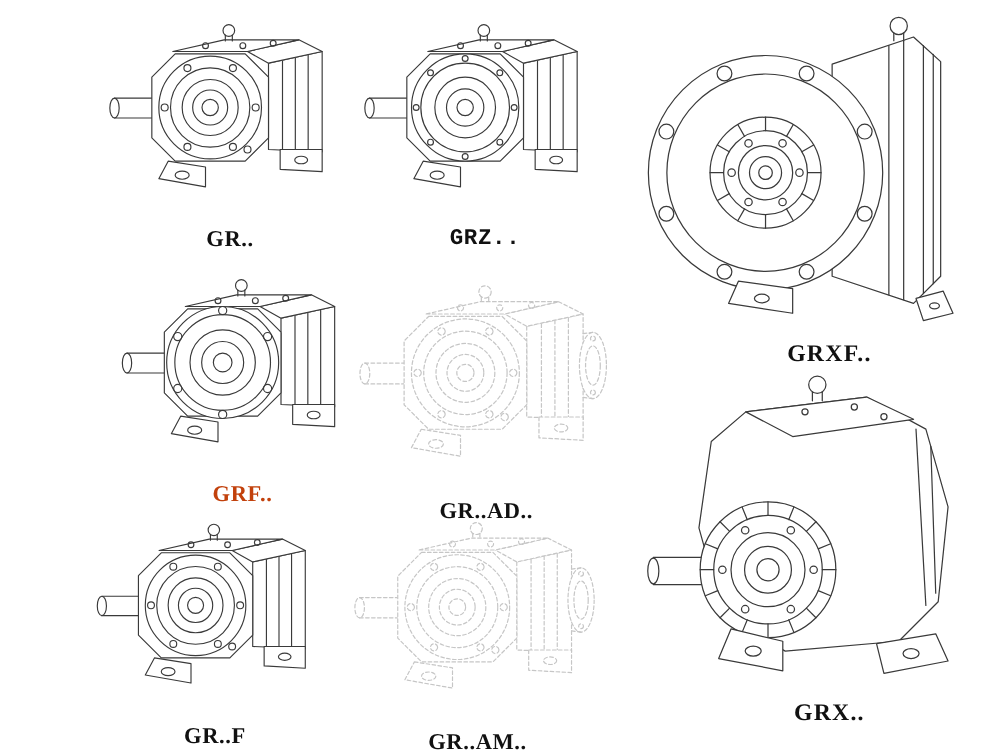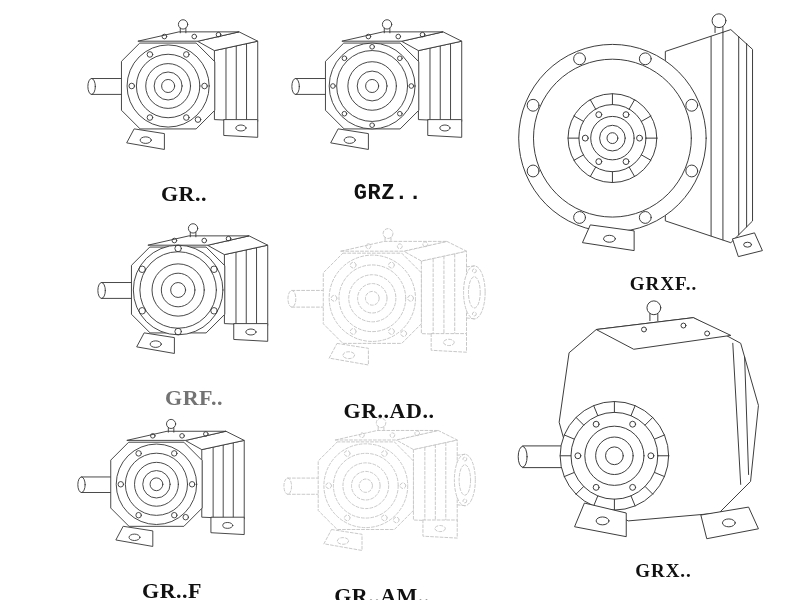--- a/index.html
+++ b/index.html
@@ -15,21 +15,21 @@
   .art svg{
     display:block;width:100%;height:auto;
     stroke:#3a3a3a;fill:none;
     stroke-width:1;stroke-linejoin:round;stroke-linecap:round;
   }
   figure.cell.phantom .art svg{
     stroke:#c6c6c6;
     stroke-dasharray:3 2;
   }
   figcaption{
-    font-weight:700;font-size:22px;color:#111111;
+    font-weight:700;font-size:18px;color:#111111;
     letter-spacing:0.5px;margin-top:2px;text-align:center;
     white-space:nowrap;
   }
   figcaption.big{font-size:19px;letter-spacing:1px;margin-left:39px;}
   .defs-holder{position:absolute;width:0;height:0;overflow:hidden;}
 </style>
 </head>
 <body style="background: rgb(255, 255, 255);">
 
 <div class="defs-holder">
@@ -244,21 +244,21 @@
     <figcaption class="big" style="color: rgb(17, 17, 17);">GRXF..</figcaption>
   </figure>
 
   <figure class="cell" style="left:96px;top:206px;width:196px;">
     <div class="art">
       <svg viewBox="0 0 210 190">
           <use href="#bodyA"></use>
           <use href="#hubF"></use>
         </svg>
     </div>
-    <figcaption style="color: #737373;">GRF..</figcaption>
+    <figcaption style="color: #c2410c;">GRF..</figcaption>
   </figure>
 
   <figure class="cell phantom" style="left:286px;top:210px;width:206px;">
     <div class="art">
       <svg viewBox="0 0 210 190">
           <use href="#bodyA"></use>
           <use href="#hubA"></use>
           <use href="#gAdapter"></use>
         </svg>
     </div>

